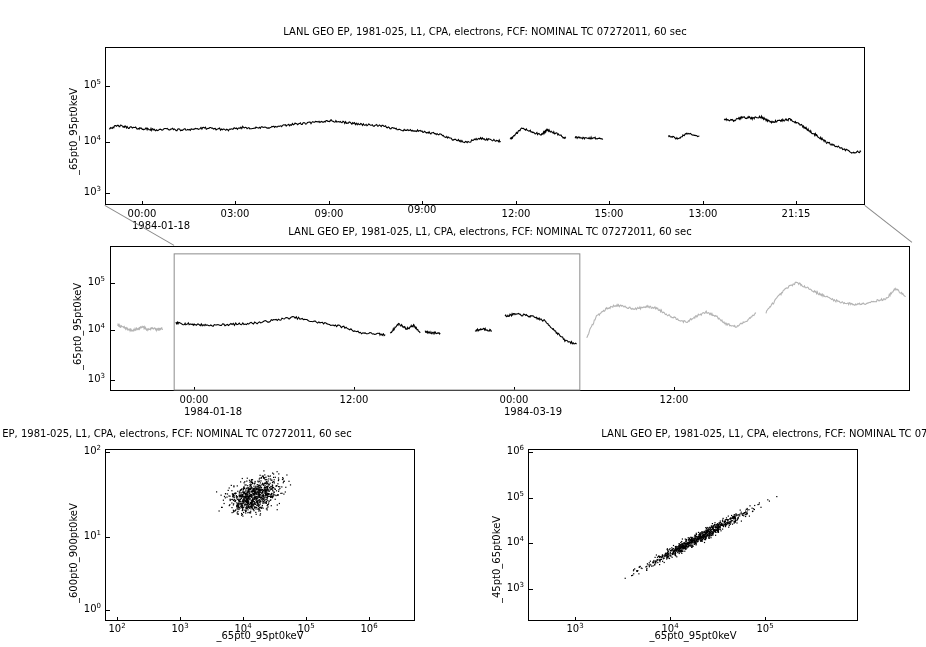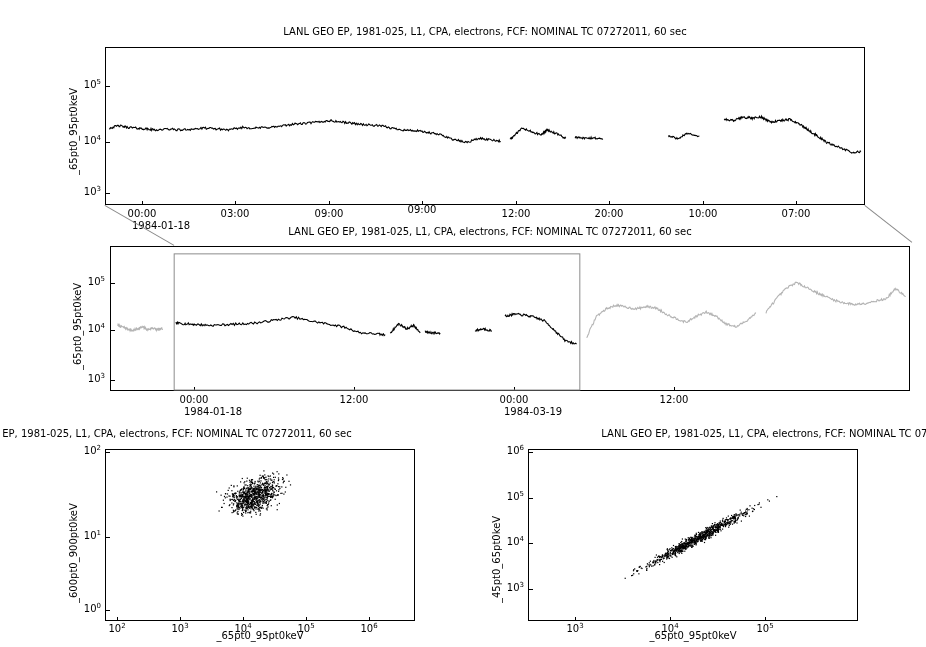--- a/index.html
+++ b/index.html
@@ -113,23 +113,23 @@
   <div class="tick-mark-x" style="left:516px; top:201px;"></div>
   <div class="tick-mark-x" style="left:609px; top:201px;"></div>
   <div class="tick-mark-x" style="left:703px; top:201px;"></div>
   <div class="tick-mark-x" style="left:796px; top:201px;"></div>
 
   <div class="tick-label-x" style="left:117px; top:208px; width:50px;">00:00</div>
   <div class="tick-label-x" style="left:210px; top:208px; width:50px;">03:00</div>
   <div class="tick-label-x" style="left:304px; top:208px; width:50px;">09:00</div>
   <div class="tick-label-x" style="left:397px; top:204px; width:50px;">09:00</div>
   <div class="tick-label-x" style="left:491px; top:208px; width:50px;">12:00</div>
-  <div class="tick-label-x" style="left:584px; top:208px; width:50px;">20:00</div>
-  <div class="tick-label-x" style="left:678px; top:208px; width:50px;">10:00</div>
-  <div class="tick-label-x" style="left:771px; top:208px; width:50px;">07:00</div>
+  <div class="tick-label-x" style="left:584px; top:208px; width:50px;">15:00</div>
+  <div class="tick-label-x" style="left:678px; top:208px; width:50px;">13:00</div>
+  <div class="tick-label-x" style="left:771px; top:208px; width:50px;">21:15</div>
 
   <div class="date-label" style="left:132px; top:220px;">1984-01-18</div>
 
   <svg class="trace" width="926" height="225" viewBox="0 0 926 225">
       <path d="M109.1,128.7L109.8,128.9L110.4,127.6L111.1,128.3L111.8,127.7L112.4,128.3L113.1,127.2L113.8,127.8L114.4,125.9L115.1,125.5L115.8,125.6L116.4,126.2L117.1,125.8L117.8,125.1L118.4,125.5L119.1,126.7L119.8,126.7L120.4,125.1L121.1,125.2L121.8,125.4L122.4,126.3L123.1,127.2L123.8,126.5L124.4,127.3L125.1,125.9L125.7,126.3L126.4,127.9L127.1,126.5L127.7,127.4L128.4,128.4L129.1,128.5L129.7,127.4L130.4,126.8L131.1,126.9L131.7,127.3L132.4,128.0L133.1,127.6L133.7,127.4L134.4,127.5L135.1,127.5L135.7,127.0L136.4,128.2L137.1,129.1L137.7,128.9L138.4,128.4L139.1,129.2L139.7,127.8L140.4,128.3L141.1,127.9L141.7,128.8L142.4,129.3L143.1,129.2L143.7,129.8L144.4,129.3L145.1,129.3L145.7,128.1L146.4,128.0L147.1,129.8L147.7,128.3L148.4,129.0L149.0,129.7L149.7,129.8L150.4,130.2L151.0,128.4L151.7,130.4L152.4,128.7L153.0,129.0L153.7,129.9L154.4,129.3L155.0,130.3L155.7,130.8L156.6,129.8L157.5,130.6L158.4,130.3L159.3,129.4L160.1,129.2L161.0,129.6L161.9,130.1L162.8,130.0L163.7,128.9L164.6,128.5L165.5,128.5L166.4,128.7L167.2,128.4L168.1,129.3L169.0,129.9L169.9,130.0L170.8,129.1L171.7,129.0L172.6,128.3L173.5,129.6L174.3,128.9L175.2,129.7L176.1,130.6L177.0,130.6L177.9,129.0L178.8,128.8L179.7,129.2L180.6,130.7L181.4,130.1L182.3,130.3L183.2,129.8L184.1,128.9L185.0,128.7L185.9,130.2L186.8,129.9L187.7,129.4L188.5,129.9L189.4,129.5L190.3,130.3L191.2,128.8L192.1,129.4L193.0,129.1L193.9,129.5L194.8,128.7L195.6,128.4L196.5,128.7L197.4,128.5L198.3,129.3L199.2,128.9L200.1,128.7L201.0,127.5L201.9,129.0L202.7,127.4L203.6,127.3L204.5,128.1L205.4,127.2L206.3,129.3L207.2,128.8L208.1,128.3L209.0,128.4L209.8,127.5L210.7,127.5L211.6,128.1L212.5,128.0L213.4,129.1L214.3,128.6L215.2,128.4L216.1,129.9L216.9,129.3L217.8,129.1L218.7,128.5L219.6,128.1L220.5,130.2L221.4,129.1L222.3,129.8L223.2,129.1L224.0,129.1L224.9,129.6L225.8,130.2L226.7,129.2L227.6,129.7L228.5,130.8L229.4,129.1L230.3,129.4L231.1,128.9L232.0,129.0L232.9,129.3L233.8,128.1L234.7,127.9L235.6,128.6L236.5,128.0L237.4,129.4L238.3,128.2L239.1,127.8L240.0,128.4L240.9,127.2L241.8,128.6L242.7,126.4L243.6,127.5L244.5,127.8L245.4,127.3L246.2,127.4L247.1,128.7L248.0,127.9L248.9,127.6L249.8,128.8L250.7,128.7L251.6,128.8L252.5,128.5L253.3,128.5L254.2,128.0L255.1,128.3L256.0,127.1L256.9,127.7L257.8,127.8L258.7,128.2L259.6,127.4L260.4,128.3L261.3,126.8L262.2,126.8L263.1,127.5L264.0,127.2L264.9,127.0L265.8,127.3L266.7,127.9L267.5,128.1L268.4,127.9L269.3,128.1L270.2,127.5L271.1,127.2L272.0,126.4L272.9,126.7L273.8,126.2L274.6,127.3L275.5,126.4L276.4,126.9L277.3,127.0L278.2,126.1L279.1,126.5L280.0,126.0L280.9,125.9L281.7,126.7L282.6,125.3L283.5,124.8L284.4,125.0L285.3,124.7L286.2,126.1L287.1,125.0L288.0,125.0L288.8,124.4L289.7,125.8L290.6,124.7L291.5,125.3L292.4,123.5L293.3,124.7L294.2,124.3L295.1,123.0L295.9,123.6L296.8,123.7L297.7,124.7L298.6,123.8L299.5,123.6L300.4,122.8L301.3,124.5L302.2,124.4L303.0,122.9L303.9,122.5L304.8,122.9L305.7,124.2L306.6,123.9L307.5,122.5L308.4,122.3L309.3,122.1L310.1,122.1L311.0,123.7L311.9,122.3L312.8,121.6L313.7,122.2L314.6,122.2L315.5,121.4L316.4,121.6L317.2,121.5L318.1,122.1L319.0,121.3L319.9,122.4L320.8,121.7L321.7,121.4L322.6,122.1L323.5,122.2L324.3,121.5L325.2,122.0L326.1,120.5L327.0,120.6L327.9,121.5L328.8,121.4L329.7,121.6L330.6,120.1L331.4,119.9L332.3,121.2L333.2,121.3L334.1,122.0L335.0,122.2L335.9,120.6L336.8,122.0L337.7,121.7L338.5,121.5L339.4,122.1L340.3,121.4L341.2,122.4L342.1,122.7L343.0,121.2L343.9,121.7L344.8,123.4L345.6,121.7L346.5,123.3L347.4,123.1L348.3,123.1L349.2,121.9L350.1,122.3L351.0,123.2L351.9,124.2L352.7,122.6L353.6,123.5L354.5,122.6L355.4,124.6L356.3,123.3L357.2,124.7L358.1,123.4L359.0,124.5L359.9,124.6L360.7,123.4L361.6,123.9L362.5,125.4L363.4,123.8L364.3,125.3L365.2,125.3L366.1,124.3L367.0,125.7L367.8,125.2L368.7,124.0L369.6,124.5L370.5,125.3L371.4,125.2L372.3,124.8L373.2,126.0L374.1,126.4L374.9,125.4L375.8,125.1L376.7,124.5L377.6,126.2L378.5,125.9L379.4,124.9L380.3,125.7L381.2,126.6L382.0,125.3L382.9,125.4L383.8,126.2L384.7,126.4L385.6,125.8L386.5,127.5L387.4,127.9L388.3,126.9L389.1,127.5L390.0,128.7L390.9,128.9L391.8,127.7L392.7,127.5L393.6,128.1L394.5,128.0L395.4,128.8L396.2,128.2L397.1,129.7L398.0,129.8L398.9,129.4L399.8,129.3L400.7,129.9L401.6,130.2L402.5,130.7L403.3,130.8L404.2,129.4L405.1,130.3L406.0,130.1L406.9,130.3L407.8,129.5L408.7,130.5L409.6,130.2L410.4,129.6L411.3,131.0L412.2,130.3L413.1,131.3L414.0,130.6L414.9,131.4L415.8,130.9L416.7,131.4L417.5,129.9L418.4,131.3L419.3,130.7L420.2,130.3L421.1,131.4L422.0,131.0L422.9,132.3L423.8,132.2L424.6,131.2L425.5,132.1L426.4,133.0L427.3,132.4L428.2,133.1L429.1,131.8L430.0,133.3L430.9,133.9L431.7,132.8L432.6,132.8L433.5,132.5L434.4,133.6L435.3,133.5L436.2,134.7L437.1,133.5L438.0,134.5L438.8,134.8L439.7,133.8L440.6,134.0L441.5,134.5L442.4,135.7L443.3,135.4L444.2,136.7L445.1,137.1L445.9,137.6L446.8,136.4L447.7,138.0L448.6,137.0L449.5,138.0L450.4,138.0L451.3,138.2L452.2,139.8L453.0,140.3L453.9,139.6L454.8,139.4L455.7,139.3L456.6,140.6L457.5,140.7L458.4,139.6L459.3,141.3L460.1,140.4L461.0,141.9L461.9,140.5L462.8,142.1L463.7,142.2L464.6,142.5L465.5,141.4L466.4,141.8L467.2,142.6L468.1,141.5L469.0,141.9L469.9,142.2L470.8,142.0L471.7,139.9L472.6,140.4L473.5,140.2L474.3,139.0L475.2,139.8L476.1,138.5L477.0,139.8L477.9,138.9L478.8,138.4L479.7,139.2L480.6,137.7L481.4,139.1L482.3,137.7L483.2,139.2L484.1,138.7L485.0,139.9L485.9,140.1L486.8,138.6L487.7,140.1L488.6,138.6L489.4,139.0L490.3,139.3L491.2,139.9L491.9,140.4L492.5,140.9L493.2,140.4L493.9,139.5L494.5,140.3L495.2,141.0L495.9,141.3L496.5,140.3L497.2,140.4L497.9,141.0L498.5,141.7L499.2,140.0L499.9,141.9L500.5,141.0" fill="none" stroke="#000000" stroke-width="1.1"></path>
       <path d="M509.9,138.6L510.3,138.8L510.7,138.0L511.2,137.8L511.6,138.6L512.1,137.4L512.5,138.0L513.0,136.6L513.4,136.1L513.8,135.5L514.3,135.6L514.7,135.8L515.2,134.4L515.6,134.1L516.1,133.0L516.5,132.5L517.0,133.5L517.4,133.5L517.8,132.3L518.3,131.0L518.7,130.6L519.2,130.7L519.6,130.4L520.1,130.6L520.5,129.2L520.9,128.7L521.4,128.4L521.8,128.0L522.3,128.5L522.9,128.5L523.6,128.3L524.3,129.2L524.9,129.5L525.6,130.2L526.3,128.9L526.9,130.0L527.6,130.6L528.3,130.7L528.9,131.1L529.6,130.9L530.3,130.3L530.9,131.9L531.6,131.8L532.3,132.5L532.9,132.0L533.6,132.7L534.3,132.7L534.9,133.7L535.6,133.8L536.3,133.1L536.9,132.5L537.6,134.6L538.3,133.6L538.9,133.4L539.6,134.2L540.3,134.9L540.9,134.7L541.4,134.8L541.8,133.7L542.2,133.8L542.7,134.1L543.1,133.0L543.6,131.9L544.0,133.5L544.5,131.8L544.9,132.6L545.4,130.9L545.8,131.8L546.2,130.2L546.7,129.4L547.1,130.5L547.8,129.4L548.5,131.1L549.1,129.9L549.8,131.7L550.5,132.1L551.1,131.1L551.8,132.0L552.5,132.3L553.1,133.2L553.8,131.7L554.5,133.8L555.1,133.7L555.8,133.0L556.5,132.9L557.1,133.1L557.8,134.9L558.4,134.0L559.1,135.0L559.8,135.2L560.4,135.0L561.1,135.1L561.8,136.6L562.4,136.7L563.1,138.0L563.8,137.5L564.4,138.3L565.1,137.3L565.8,138.4" fill="none" stroke="#000000" stroke-width="1.1"></path>
       <path d="M575.1,138.2L575.8,136.7L576.4,136.8L577.1,138.4L577.8,137.2L578.4,136.9L579.1,137.8L579.8,137.1L580.4,138.0L581.1,137.9L581.7,138.0L582.4,138.8L583.1,137.3L583.7,137.6L584.4,138.8L585.1,137.6L585.7,137.8L586.4,137.8L587.1,138.3L587.7,138.3L588.4,138.5L589.1,137.5L589.7,138.7L590.4,138.8L591.1,137.0L591.7,138.8L592.4,138.5L593.1,137.7L593.7,137.9L594.4,137.9L595.1,137.3L595.7,139.0L596.4,138.6L597.1,139.1L597.7,138.4L598.4,138.3L599.1,138.5L599.7,138.0L600.4,138.7L601.1,138.6L601.7,138.9L602.4,139.1L603.0,138.9" fill="none" stroke="#000000" stroke-width="1.1"></path>
       <path d="M668.3,135.5L669.0,136.6L669.6,135.9L670.3,136.7L670.9,137.1L671.6,136.7L672.3,137.2L672.9,136.4L673.6,136.5L674.3,137.3L674.9,137.7L675.6,138.9L676.3,138.8L676.9,137.7L677.6,139.0L678.3,138.6L678.9,138.4L679.6,137.8L680.3,138.1L680.9,137.0L681.6,136.8L682.3,136.8L682.9,135.0L683.6,135.5L684.3,135.6L684.9,134.4L685.6,133.6L686.3,134.0L686.9,133.2L687.8,134.1L688.7,133.4L689.6,133.9L690.5,133.4L691.4,134.3L692.3,135.2L693.1,134.8L694.0,135.5L694.9,135.2L695.8,135.7L696.7,135.5L697.6,136.5L698.5,136.2L699.4,136.0" fill="none" stroke="#000000" stroke-width="1.1"></path>
       <path d="M724.2,118.9L724.9,119.9L725.5,119.7L726.2,118.7L726.9,120.4L727.5,119.6L728.2,119.7L728.9,120.5L729.5,120.8L730.2,120.1L730.9,119.5L731.5,120.0L732.2,119.5L732.9,120.2L733.5,121.2L734.2,120.3L734.9,120.9L735.5,120.4L736.2,119.1L736.9,118.5L737.5,118.8L738.2,118.9L738.9,117.7L739.5,119.1L740.2,117.4L740.8,118.9L741.5,116.9L742.2,117.8L742.8,116.9L743.5,117.2L744.2,116.8L744.8,117.6L745.5,118.4L746.2,118.2L746.8,118.5L747.5,117.9L748.2,116.7L748.8,117.8L749.5,116.8L750.2,117.9L750.8,118.8L751.5,117.5L752.2,119.3L752.8,117.4L753.5,117.6L754.2,118.7L754.8,117.1L755.5,116.9L756.2,117.5L756.8,117.6L757.5,117.7L758.2,118.0L758.8,117.8L759.5,116.3L760.2,117.7L760.8,117.8L761.5,116.2L762.1,118.2L762.8,117.3L763.5,119.2L764.1,117.8L764.8,119.3L765.5,119.0L766.1,120.6L766.8,119.4L767.5,121.3L768.1,120.1L768.8,120.9L769.5,120.8L770.1,121.9L770.8,121.5L771.5,122.8L772.1,121.4L772.8,122.3L773.5,121.8L774.1,122.4L774.8,122.3L775.5,120.5L776.1,122.1L776.8,121.8L777.5,120.5L778.1,120.3L778.8,120.5L779.5,120.2L780.1,120.4L780.8,121.2L781.5,119.9L782.1,121.1L782.8,119.3L783.5,120.5L784.1,121.0L784.8,120.7L785.4,119.2L786.1,118.9L786.8,120.2L787.4,119.9L788.1,120.7L788.8,118.5L789.4,118.5L790.1,118.7L790.8,120.3L791.4,119.7L792.1,120.9L792.8,121.4L793.4,121.6L794.1,121.7L794.8,122.6L795.4,121.7L796.1,123.1L796.8,122.6L797.4,122.7L798.1,122.8L798.8,123.9L799.4,123.8L800.1,125.2L800.8,124.7L801.4,124.5L802.1,125.4L802.8,127.0L803.4,126.0L804.1,128.1L804.8,127.2L805.4,128.4L806.1,127.5L806.8,129.5L807.4,130.3L808.1,128.9L808.7,130.9L809.4,130.8L810.1,132.0L810.7,130.7L811.4,133.0L812.1,133.6L812.7,133.6L813.4,133.7L814.1,133.6L814.7,135.4L815.4,133.6L816.1,135.6L816.7,134.8L817.4,135.9L818.1,137.3L818.7,137.4L819.4,138.2L820.1,138.8L820.7,137.4L821.4,139.5L822.1,138.3L822.7,139.7L823.4,139.8L824.1,141.5L824.7,140.2L825.4,140.9L826.1,142.5L826.7,143.4L827.6,142.2L828.5,142.8L829.4,142.4L830.3,144.7L831.2,145.1L832.0,143.9L832.9,145.2L833.8,144.6L834.7,146.0L835.6,146.6L836.5,146.3L837.4,147.1L838.3,146.1L839.1,147.0L840.0,148.2L840.9,147.9L841.8,147.8L842.7,149.6L843.6,149.2L844.5,148.9L845.4,150.7L846.2,149.3L847.1,149.8L848.0,150.3L848.9,150.8L849.8,151.9L850.7,152.3L851.6,153.0L852.2,152.7L852.9,152.7L853.6,152.3L854.2,153.1L854.9,152.6L855.6,152.9L856.2,152.6L856.9,151.6L857.6,151.0L858.2,151.8L858.9,152.5L859.6,152.6L860.2,150.9L860.9,151.6" fill="none" stroke="#000000" stroke-width="1.1"></path>
     </svg>

